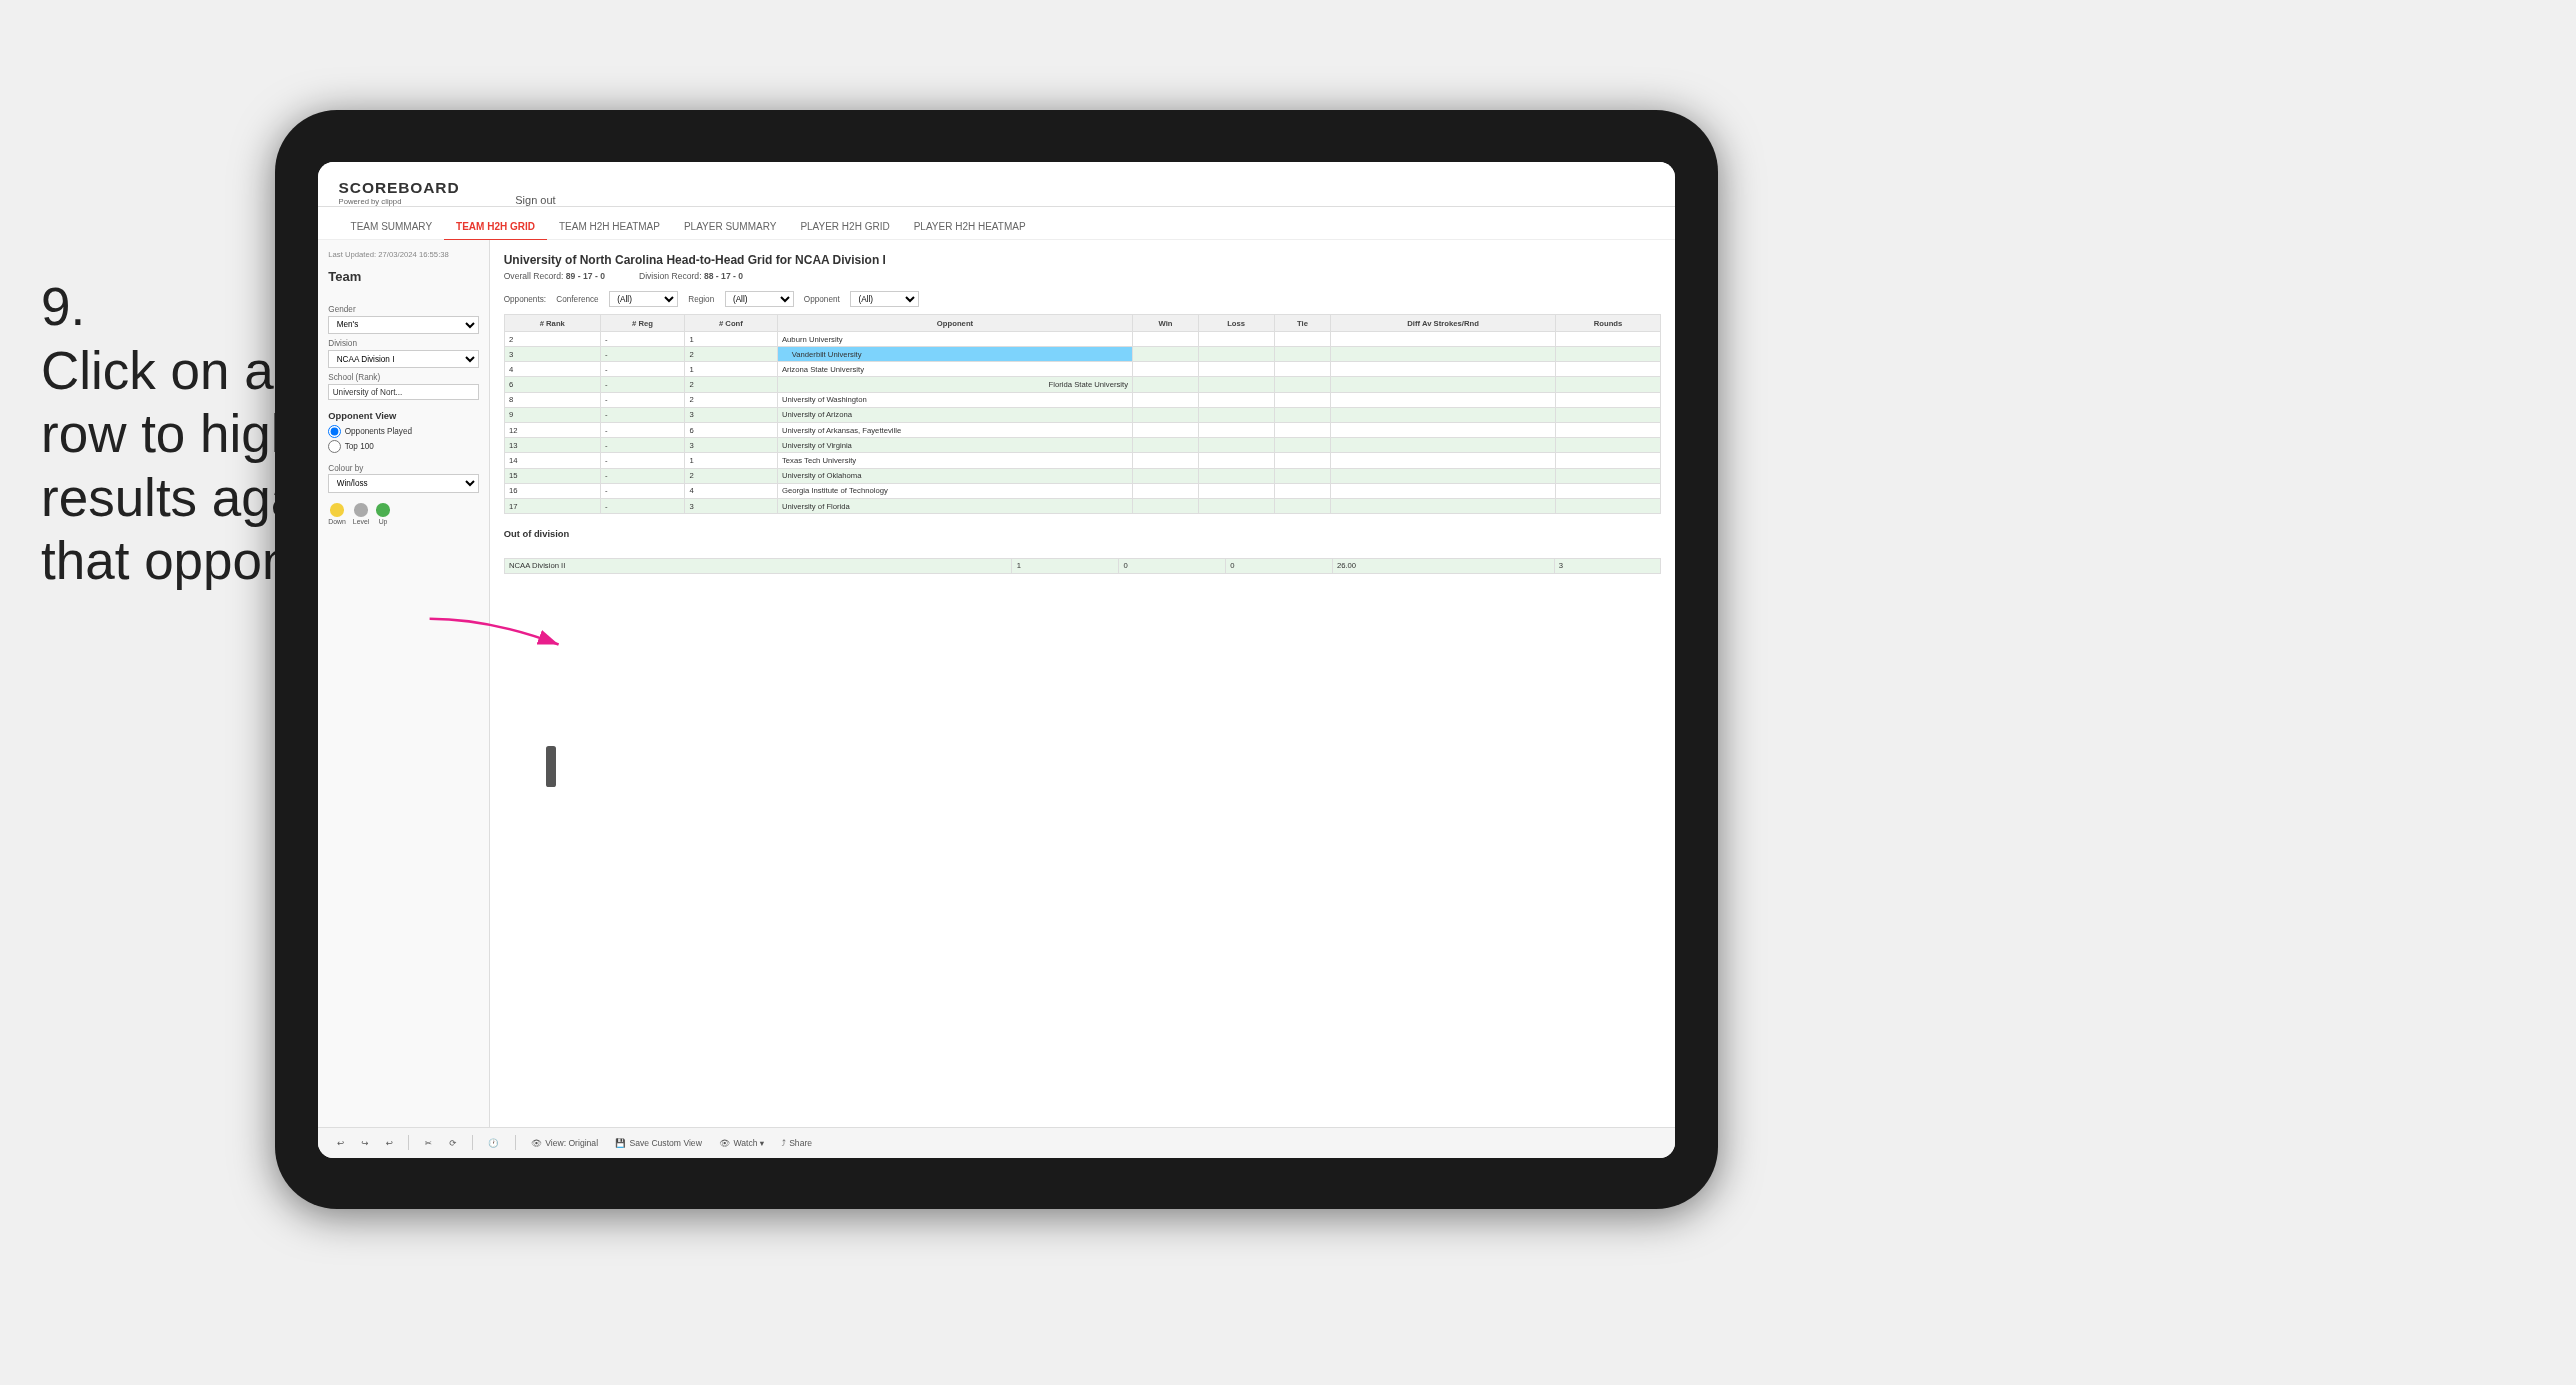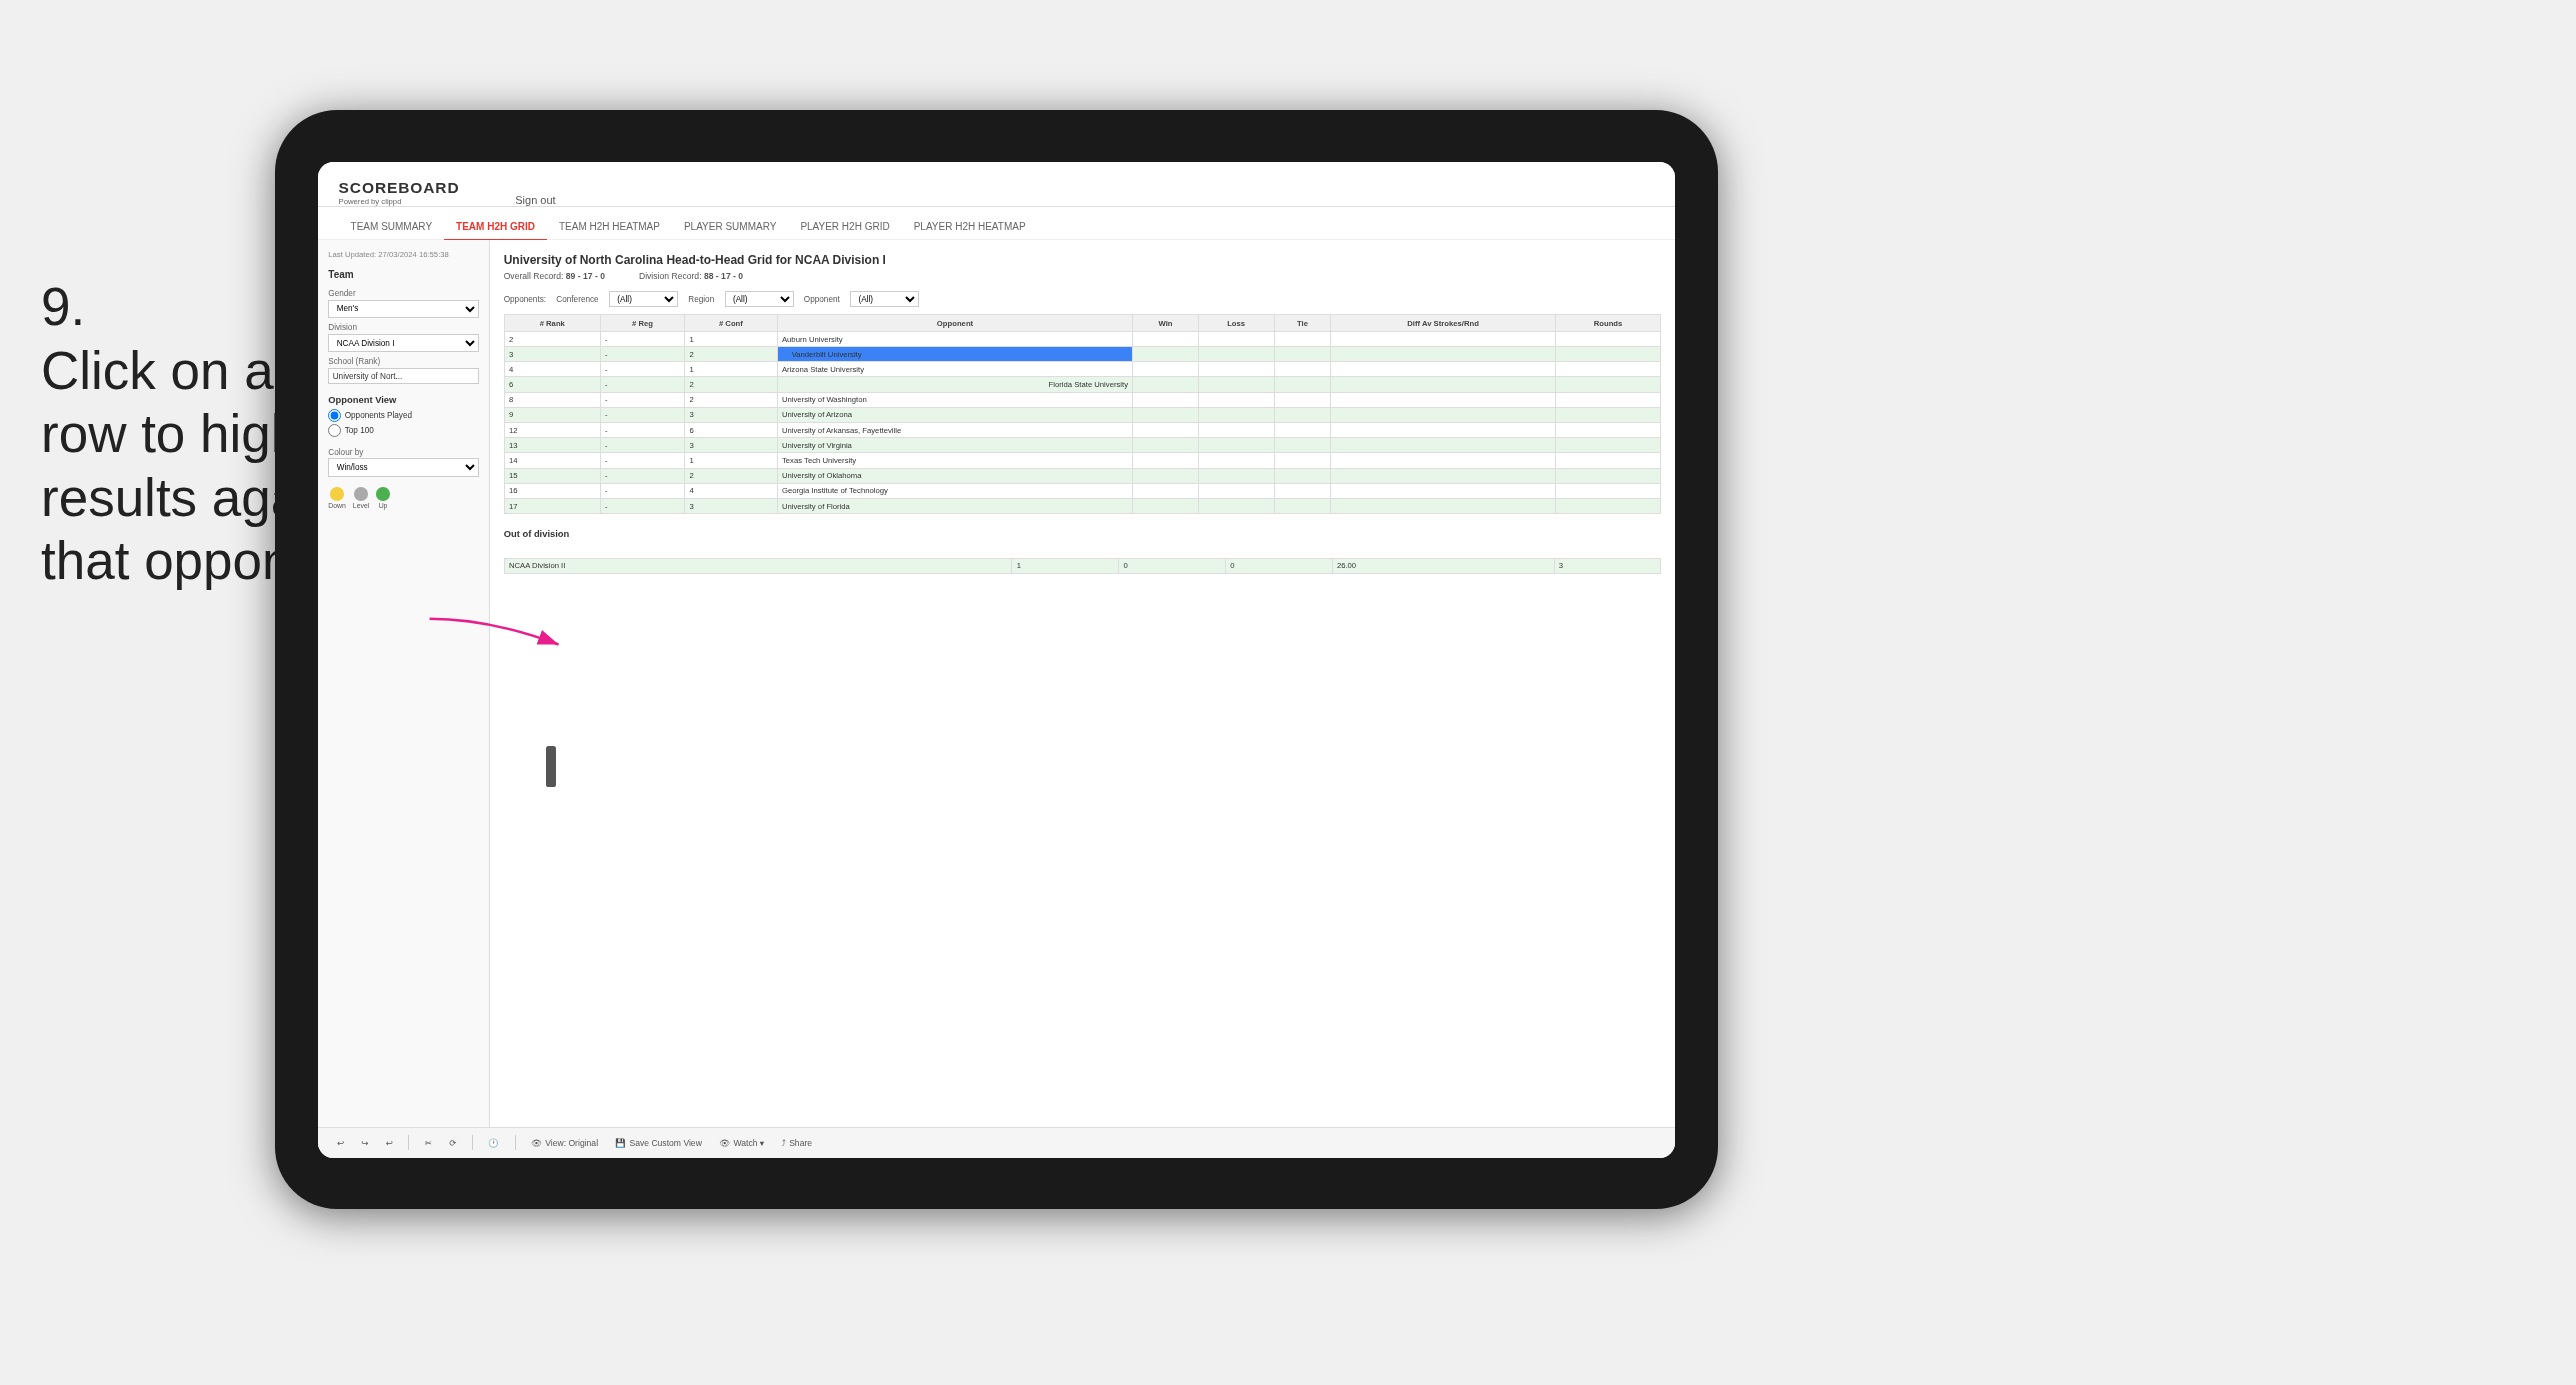--- a/index.html
+++ b/index.html
@@ -145,24 +145,24 @@
     }
 
     .panel-meta {
       font-size: 7.7px;
       color: #888;
       margin-bottom: 8.6px;
       line-height: 1.4;
     }
 
     .panel-section-title {
-      font-size: 10px;
+      font-size: 13px;
       font-weight: 700;
       color: #333;
-      margin-bottom: 9px;
+      margin-bottom: 21px;
       margin-top: 8.6px;
     }
 
     .panel-label {
       font-size: 8.2px;
       color: #666;
       margin-bottom: 1.7px;
     }
 
     .panel-select {
@@ -502,21 +502,21 @@
                 <td></td>
                 <td></td>
                 <td></td>
                 <td></td>
                 <td></td>
               </tr>
               <tr style="background: rgb(232, 245, 233);">
                 <td style="background: rgb(232, 245, 233);">3</td>
                 <td style="background: rgb(232, 245, 233);">-</td>
                 <td style="background: rgb(232, 245, 233);">2</td>
-                <td style="background: #3b82f6; padding-left: 14px;">Vanderbilt University</td>
+                <td style="background: #7dd3fc; padding-left: 14px;">Vanderbilt University</td>
                 <td style="background: rgb(232, 245, 233);"></td>
                 <td style="background: rgb(232, 245, 233);"></td>
                 <td style="background: rgb(232, 245, 233);"></td>
                 <td style="background: rgb(232, 245, 233);"></td>
                 <td style="background: rgb(232, 245, 233);"></td>
               </tr>
               <tr>
                 <td>4</td>
                 <td>-</td>
                 <td>1</td>

